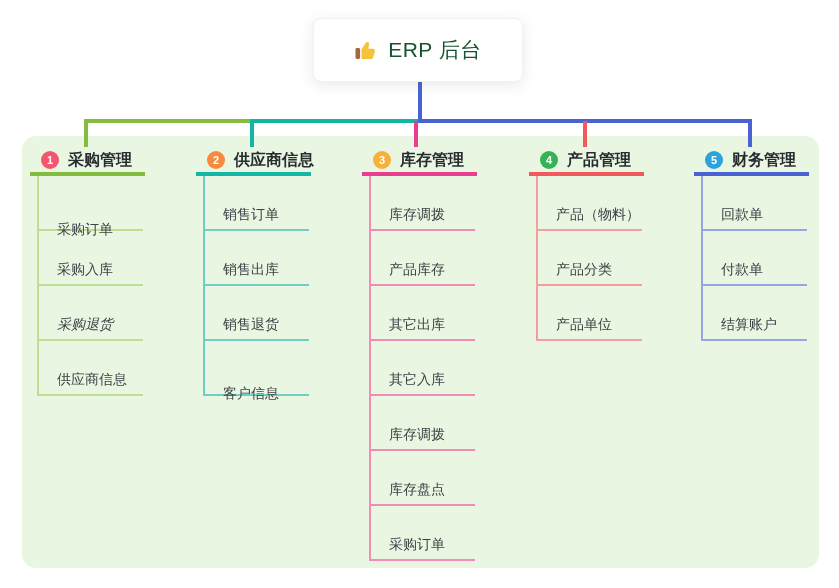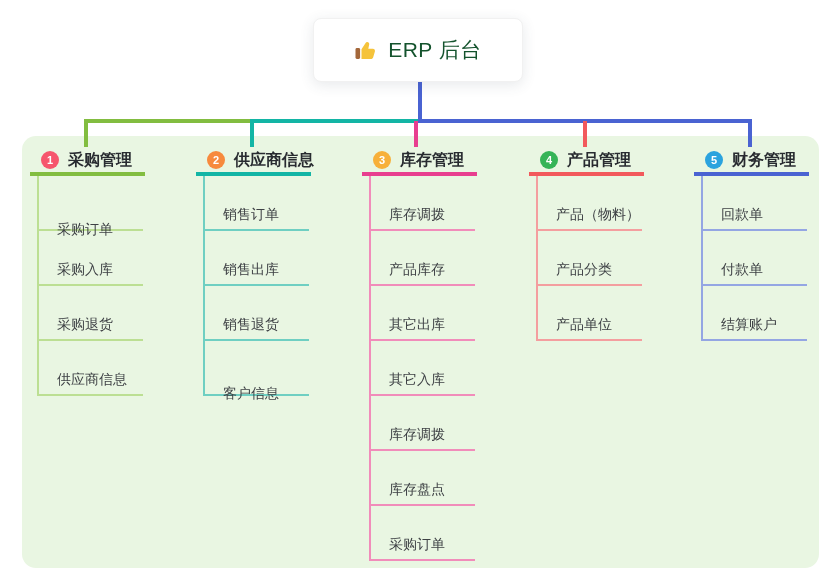--- a/index.html
+++ b/index.html
@@ -135,21 +135,21 @@
       <div class="line" style="left: 701px; top: 284px; width: 106px; height: 2px; background: rgb(148, 166, 227);"></div>
       <div class="line" style="left: 701px; top: 339px; width: 106px; height: 2px; background: rgb(148, 166, 227);"></div>
     </div>
   <div id="branches">
       <div class="branch-header" style="left: 30px; top: 148px;">
         <span class="badge" style="background: rgb(246, 86, 109);">1</span>
         <span class="branch-label">采购管理</span>
       </div>
       <div class="child-label" style="left: 57px; top: 220px;">采购订单</div>
       <div class="child-label" style="left: 57px; top: 260px;">采购入库</div>
-      <div class="child-label" style="left: 57px; top: 315px;">采购退货</div>
+      <div class="child-label" style="left: 57px; top: 315px; font-style: italic;">采购退货</div>
       <div class="child-label" style="left: 57px; top: 370px;">供应商信息</div>
       <div class="branch-header" style="left: 196px; top: 148px;">
         <span class="badge" style="background: rgb(247, 138, 61);">2</span>
         <span class="branch-label">供应商信息</span>
       </div>
       <div class="child-label" style="left: 223px; top: 205px;">销售订单</div>
       <div class="child-label" style="left: 223px; top: 260px;">销售出库</div>
       <div class="child-label" style="left: 223px; top: 315px;">销售退货</div>
       <div class="child-label" style="left: 223px; top: 384px;">客户信息</div>
       <div class="branch-header" style="left: 362px; top: 148px;">

